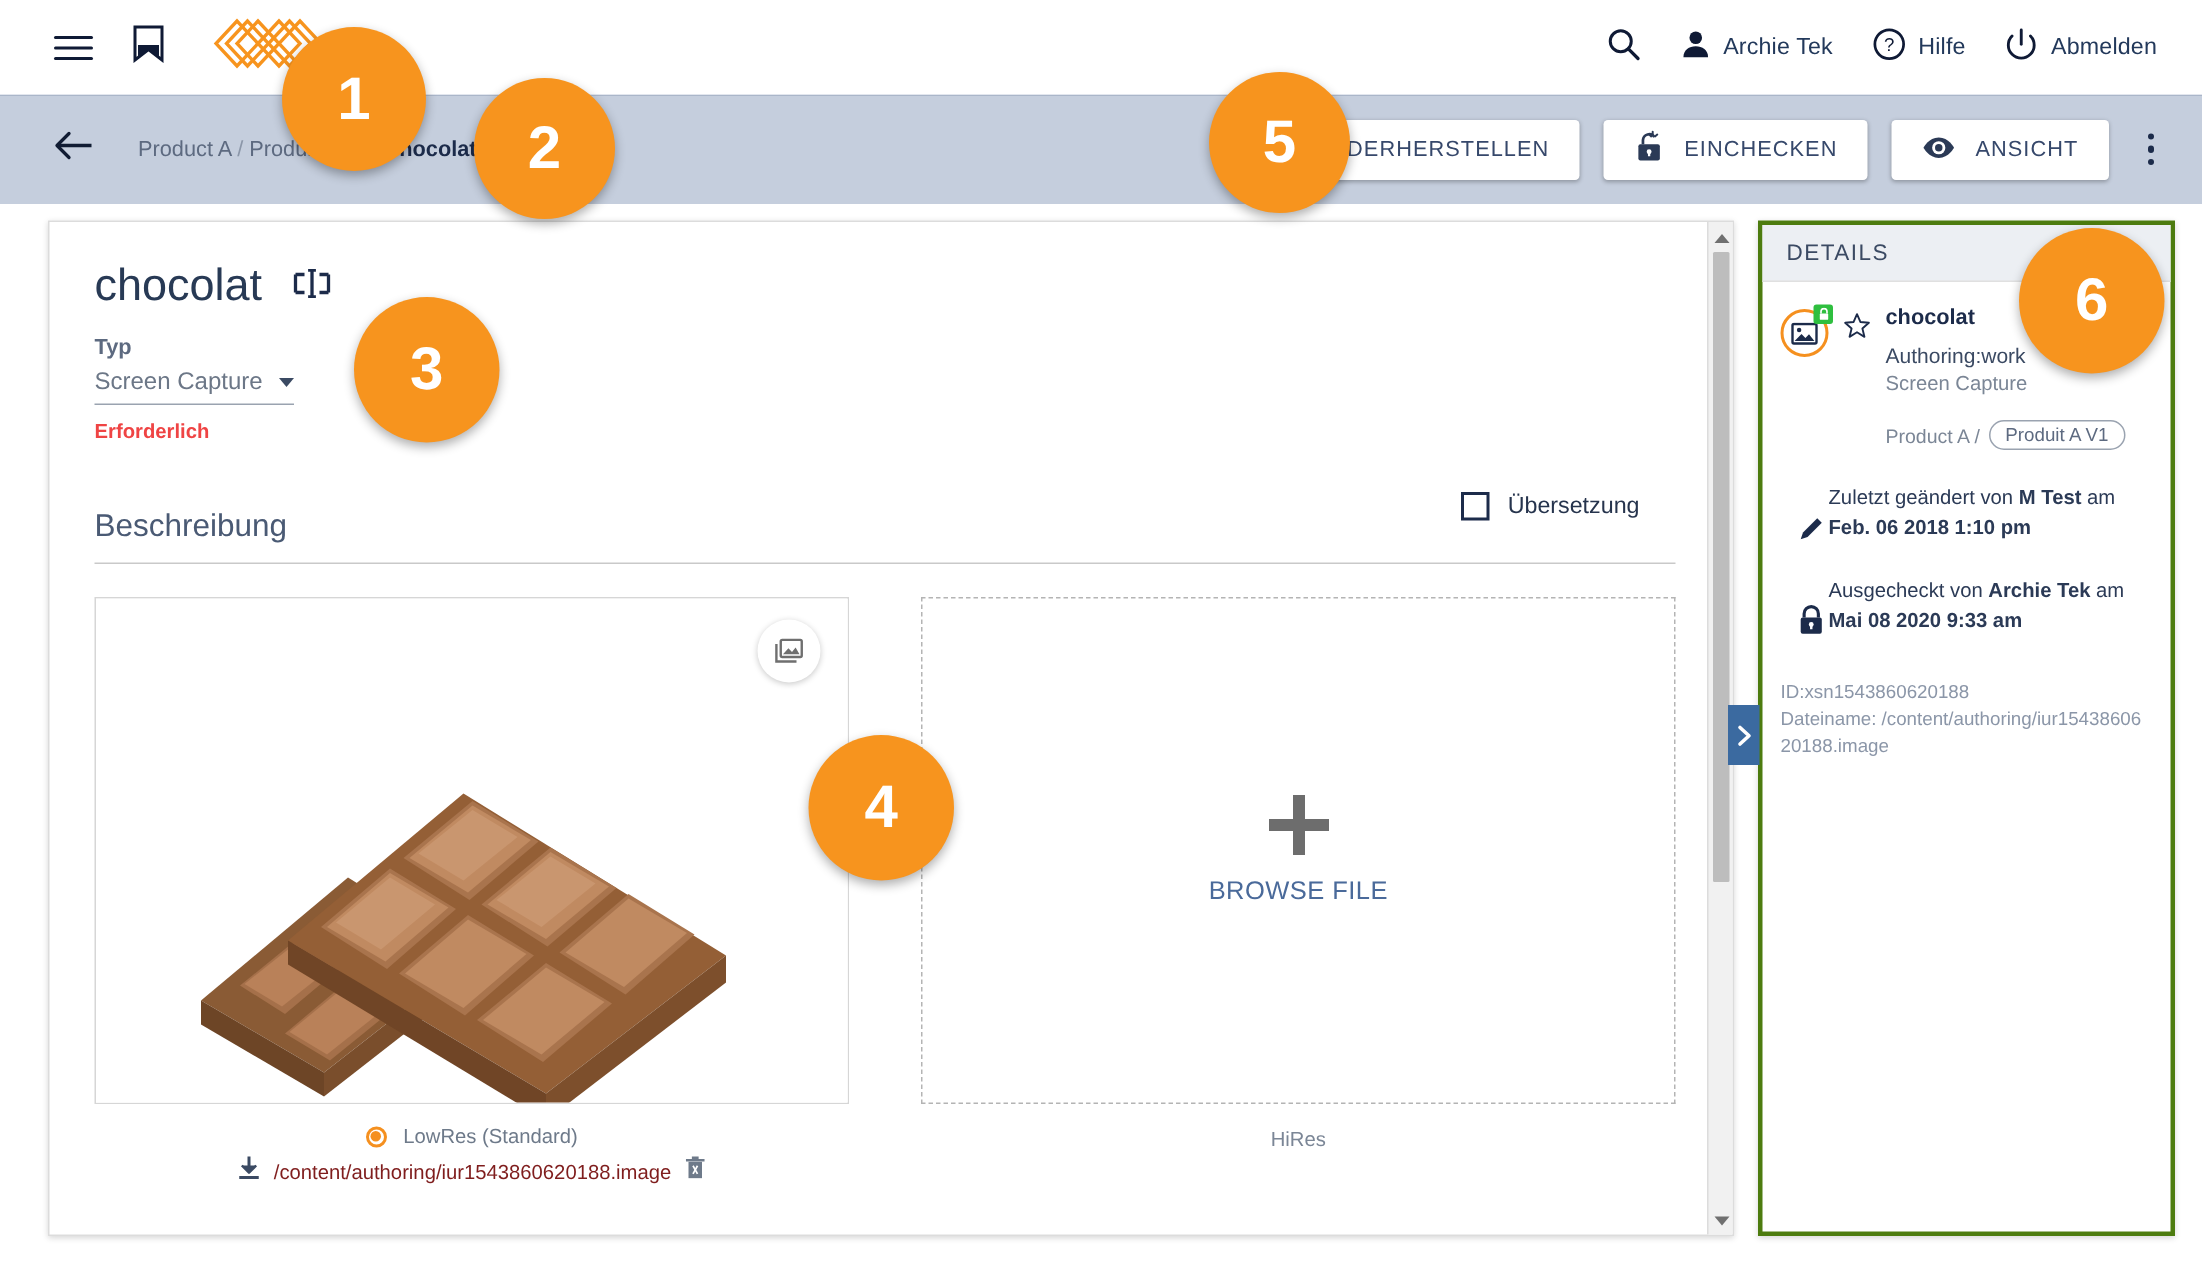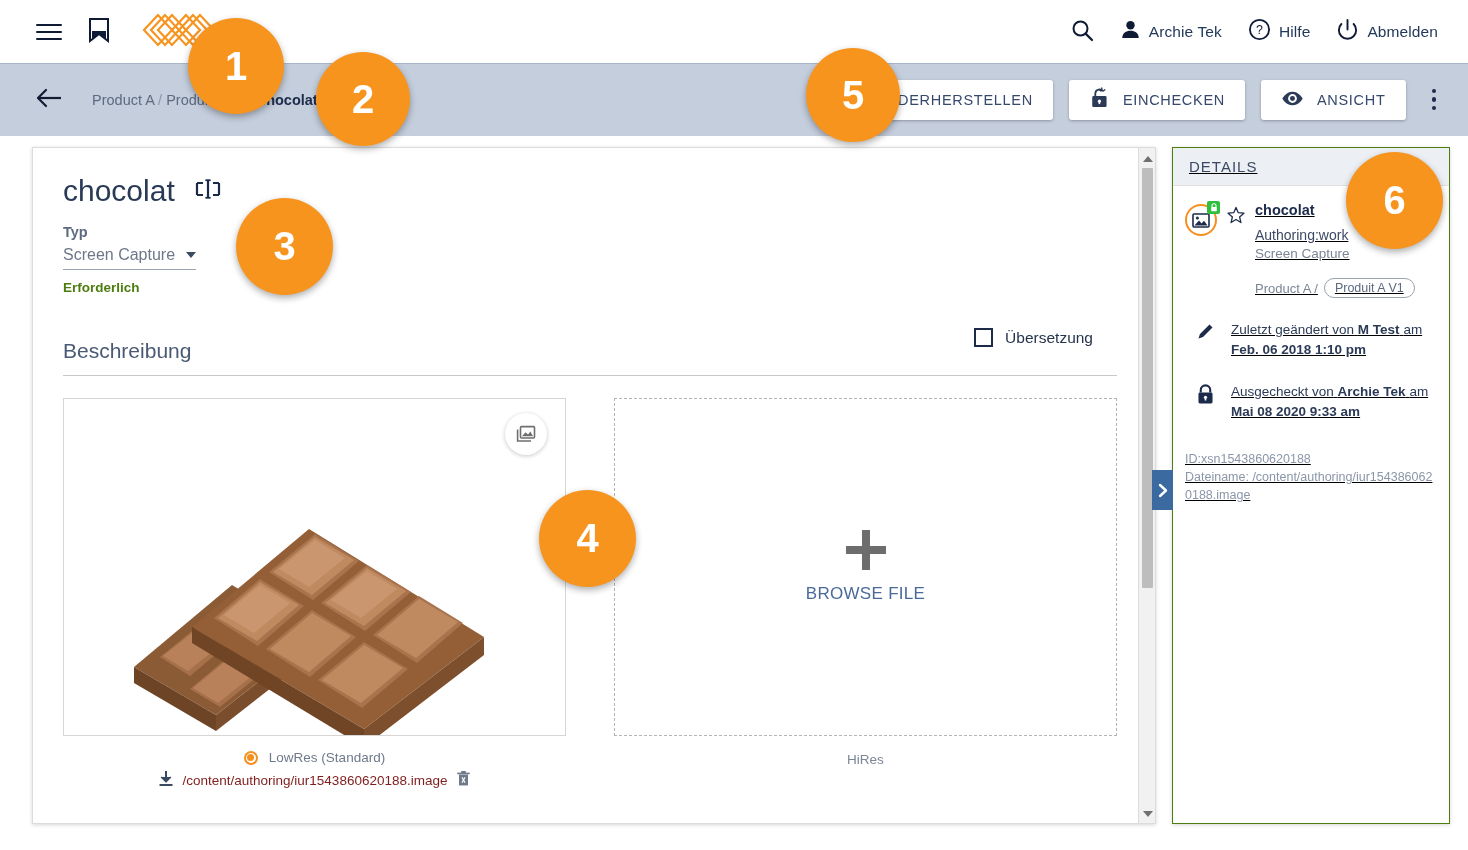--- a/index.html
+++ b/index.html
@@ -64,21 +64,21 @@
 
   .typ-block { padding:16px 0 0 30px; }
   .typ-label { font-size:14.5px; color:#5d6a80; font-weight:bold; }
   .typ-select {
     margin-top:6px; width:133px; border-bottom:1px solid #9aa3b0;
     display:flex; align-items:center; justify-content:space-between;
     padding-bottom:5px; cursor:pointer;
   }
   .typ-value { font-size:16px; color:#6c7787; }
   .caret { width:0;height:0;border-left:5px solid transparent;border-right:5px solid transparent;border-top:6px solid #3b4a63; }
-  .req-text { margin-top:10px; font-size:13.5px; color:#4d7c0f; font-weight:bold; }
+  .req-text { margin-top:10px; font-size:13.5px; color:#ef4444; font-weight:bold; }
 
   .uebersetzung {
     position:absolute; right:48px; top:180px;
     display:flex; align-items:center; gap:12px; cursor:pointer;
   }
   .chkbox { width:19px;height:19px;border:2px solid #1c2b4a; background:#fff; }
   .ueb-label { font-size:15.5px; color:#26344d; }
 
   .section-head { margin:44px 0 0 30px; width:1054px; }
   .section-head h2 { font-size:21px; font-weight:normal; color:#4a5a74; padding-bottom:12px; }
@@ -123,21 +123,21 @@
   .vscroll .arrow-up, .vscroll .arrow-dn {
     position:absolute; left:4px; width:9px;height:6px;
   }
   .vscroll .arrow-up { top:8px; border-left:5px solid transparent;border-right:5px solid transparent;border-bottom:6px solid #707070; }
   .vscroll .arrow-dn { bottom:8px; border-left:5px solid transparent;border-right:5px solid transparent;border-top:6px solid #707070; }
   .vthumb { position:absolute; left:3px; top:20px; width:11px; height:420px; background:#bdbdbd; border-radius:1px; cursor:pointer; }
 
   
   .details {
     position:absolute; left:1172px; top:147px; width:278px; height:677px;
-    background:#fff; border:1px solid #4d7c0f; box-shadow:0 1px 4px rgba(0,0,0,.16);text-decoration:underline;
+    background:#fff; border:3px solid #4d7c0f; box-shadow:0 1px 4px rgba(0,0,0,.16);
   }
   .details-head {
     height:38px; background:#eceff3; display:flex; align-items:center;
     padding-left:16px; border-bottom:1px solid #e0e0e0;
   }
   .details-head span { font-size:15px; color:#3b4a63; letter-spacing:1px; }
 
   .det-top { display:flex; padding:16px 12px 0 12px; gap:10px; }
   .avatar-wrap { position:relative; width:32px; height:32px; flex:none; margin-top:2px; }
   .avatar-ring {
@@ -153,21 +153,21 @@
   .det-name { font-size:14.5px; color:#1c2b4a; font-weight:bold; }
   .det-sub1 { font-size:14px; color:#3b4a63; margin-top:9px; }
   .det-sub2 { font-size:13.5px; color:#7b8696; margin-top:3px; }
   .det-path { margin-top:17px; display:flex; align-items:center; gap:6px; }
   .det-path .p1 { font-size:13px; color:#7b8696; }
   .pill {
     border:1px solid #9aa3b0; border-radius:11px; padding:2px 10px;
     font-size:12.5px; color:#5d6a80;
   }
 
-  .meta-row { display:flex; gap:14px; padding:22px 16px 0 20px; align-items:flex-start; }
+  .meta-row { display:flex; padding:22px 16px 0 20px; align-items:flex-end; }
   .meta-ico { flex:none; width:24px; display:flex; justify-content:center; padding-top:2px; }
   .meta-text { font-size:13.5px; color:#2b3a56; line-height:20px; }
   .meta-text b { font-weight:bold; }
 
   .idblock { padding:28px 14px 0 12px; }
   .idblock div { font-size:12.5px; color:#8b96a8; line-height:18px; word-break:break-all; }
 
   .side-tab {
     position:absolute; left:1152px; top:470px; width:21px; height:40px;
     background:#3b6aa0; display:flex; align-items:center; justify-content:center;

